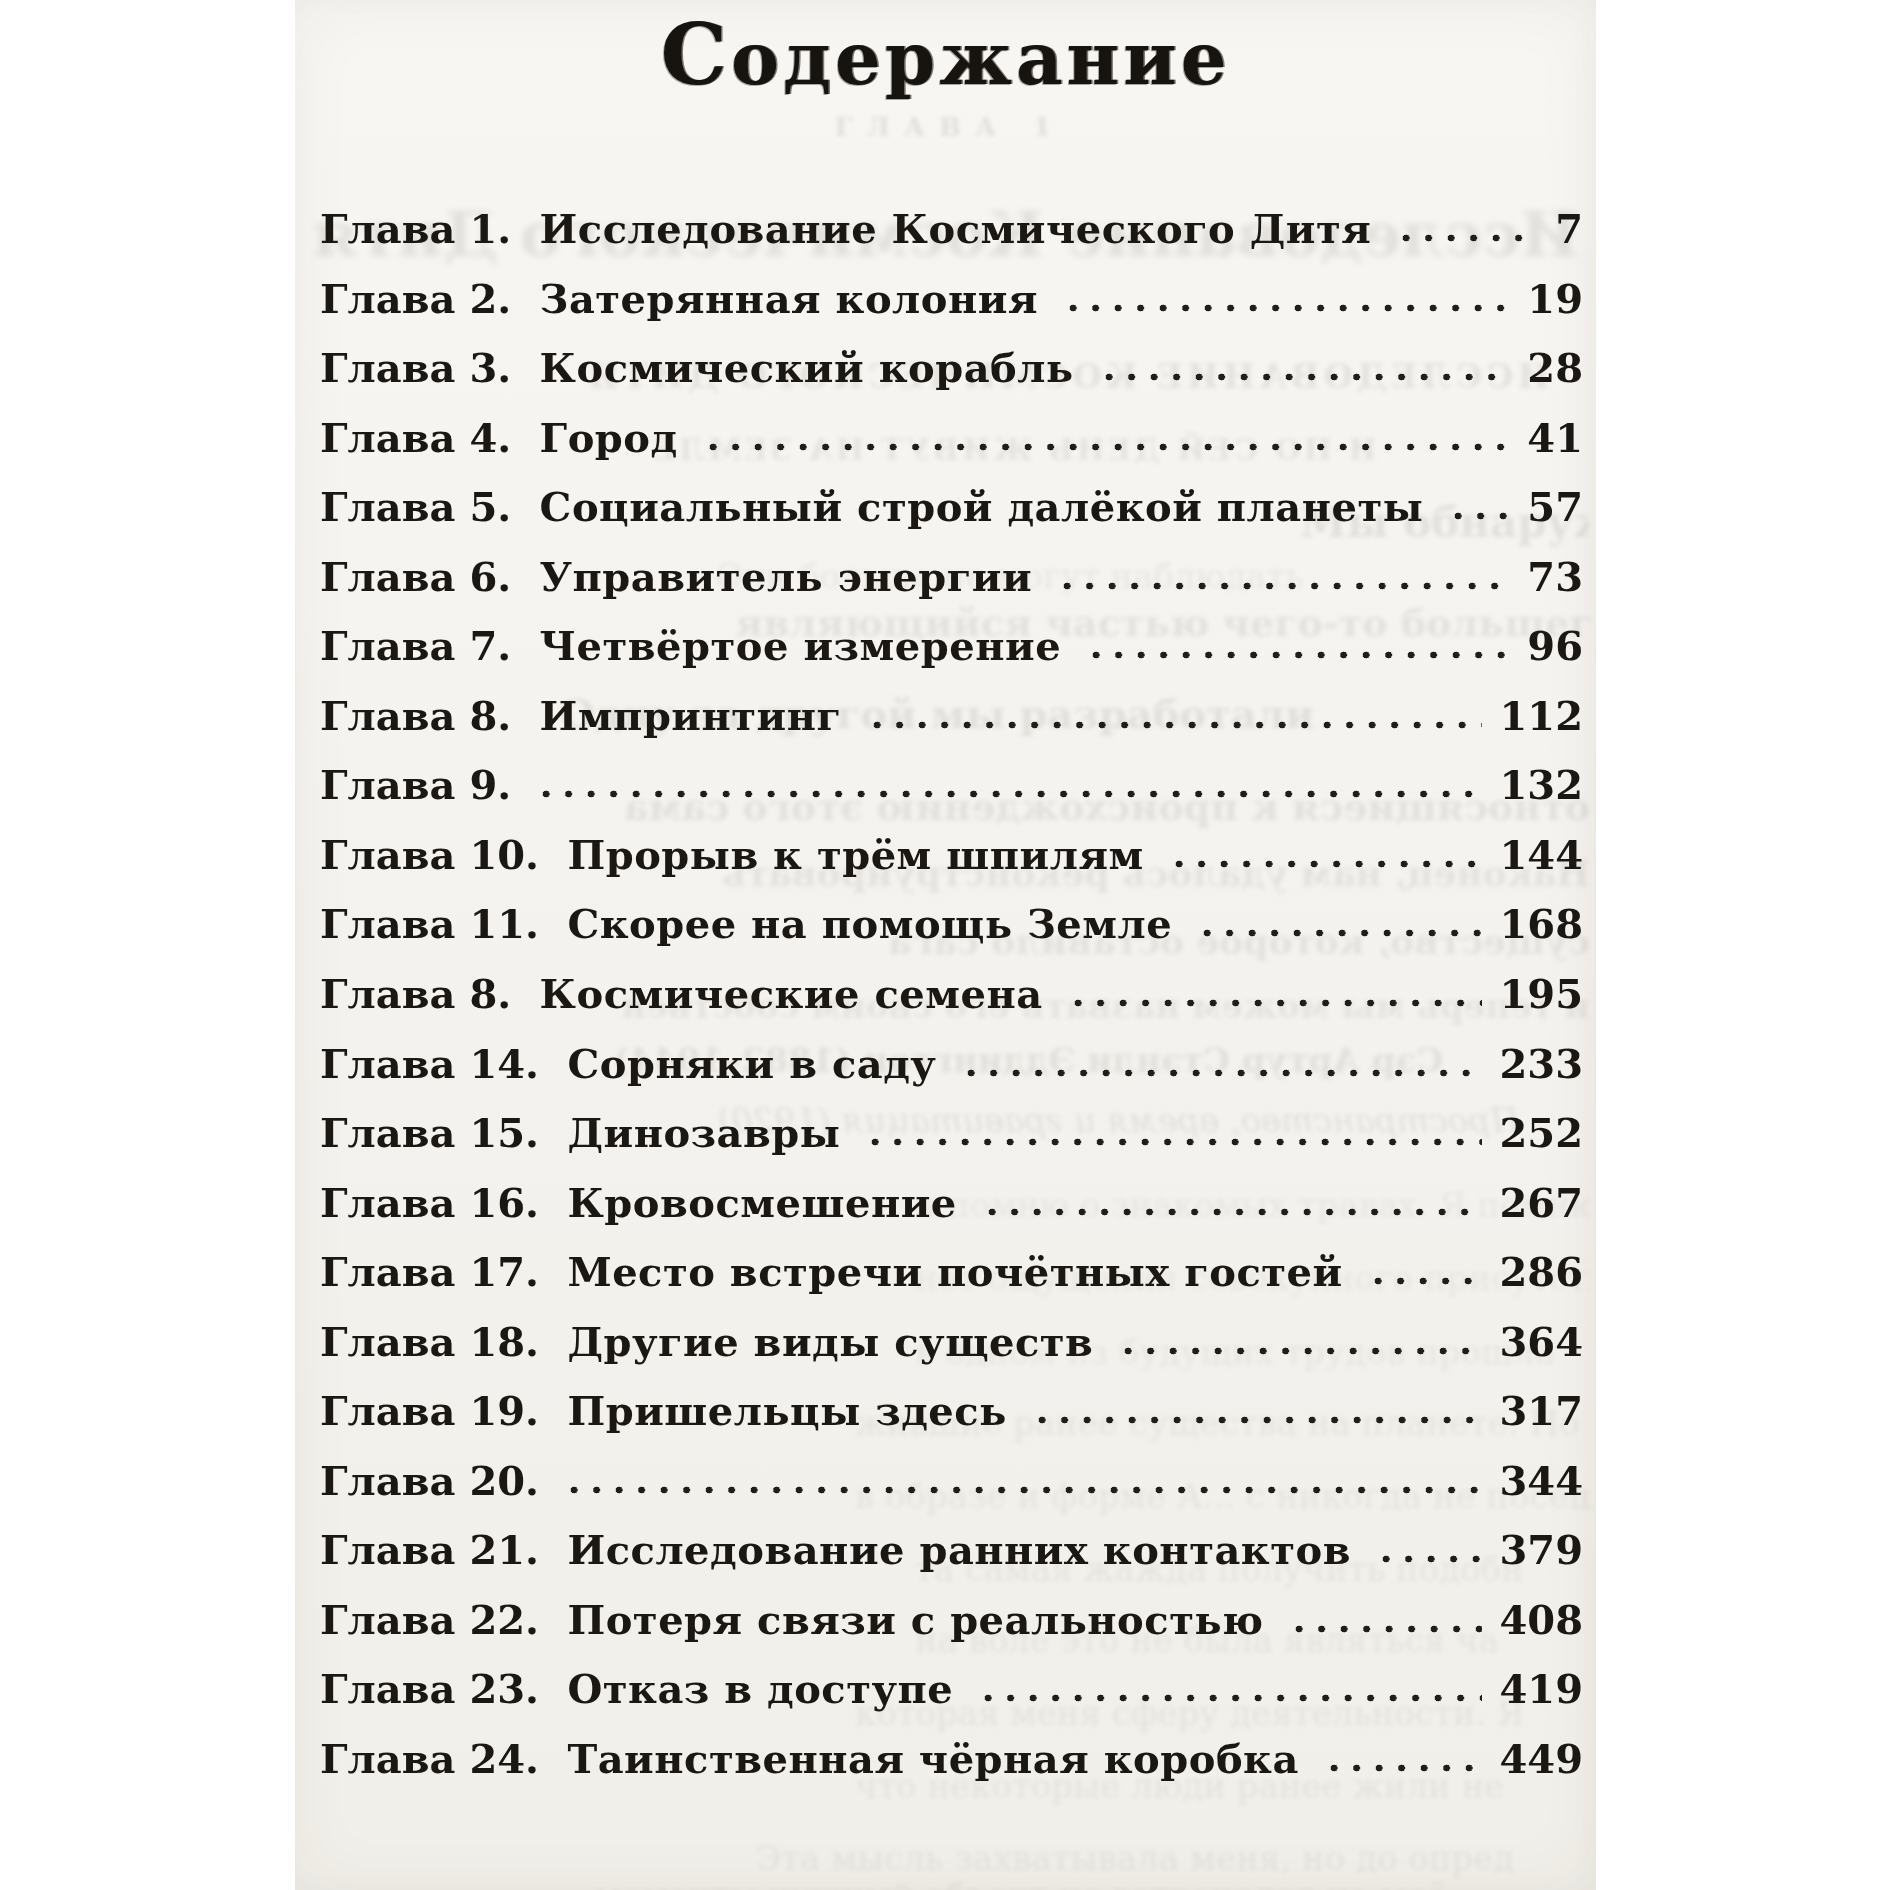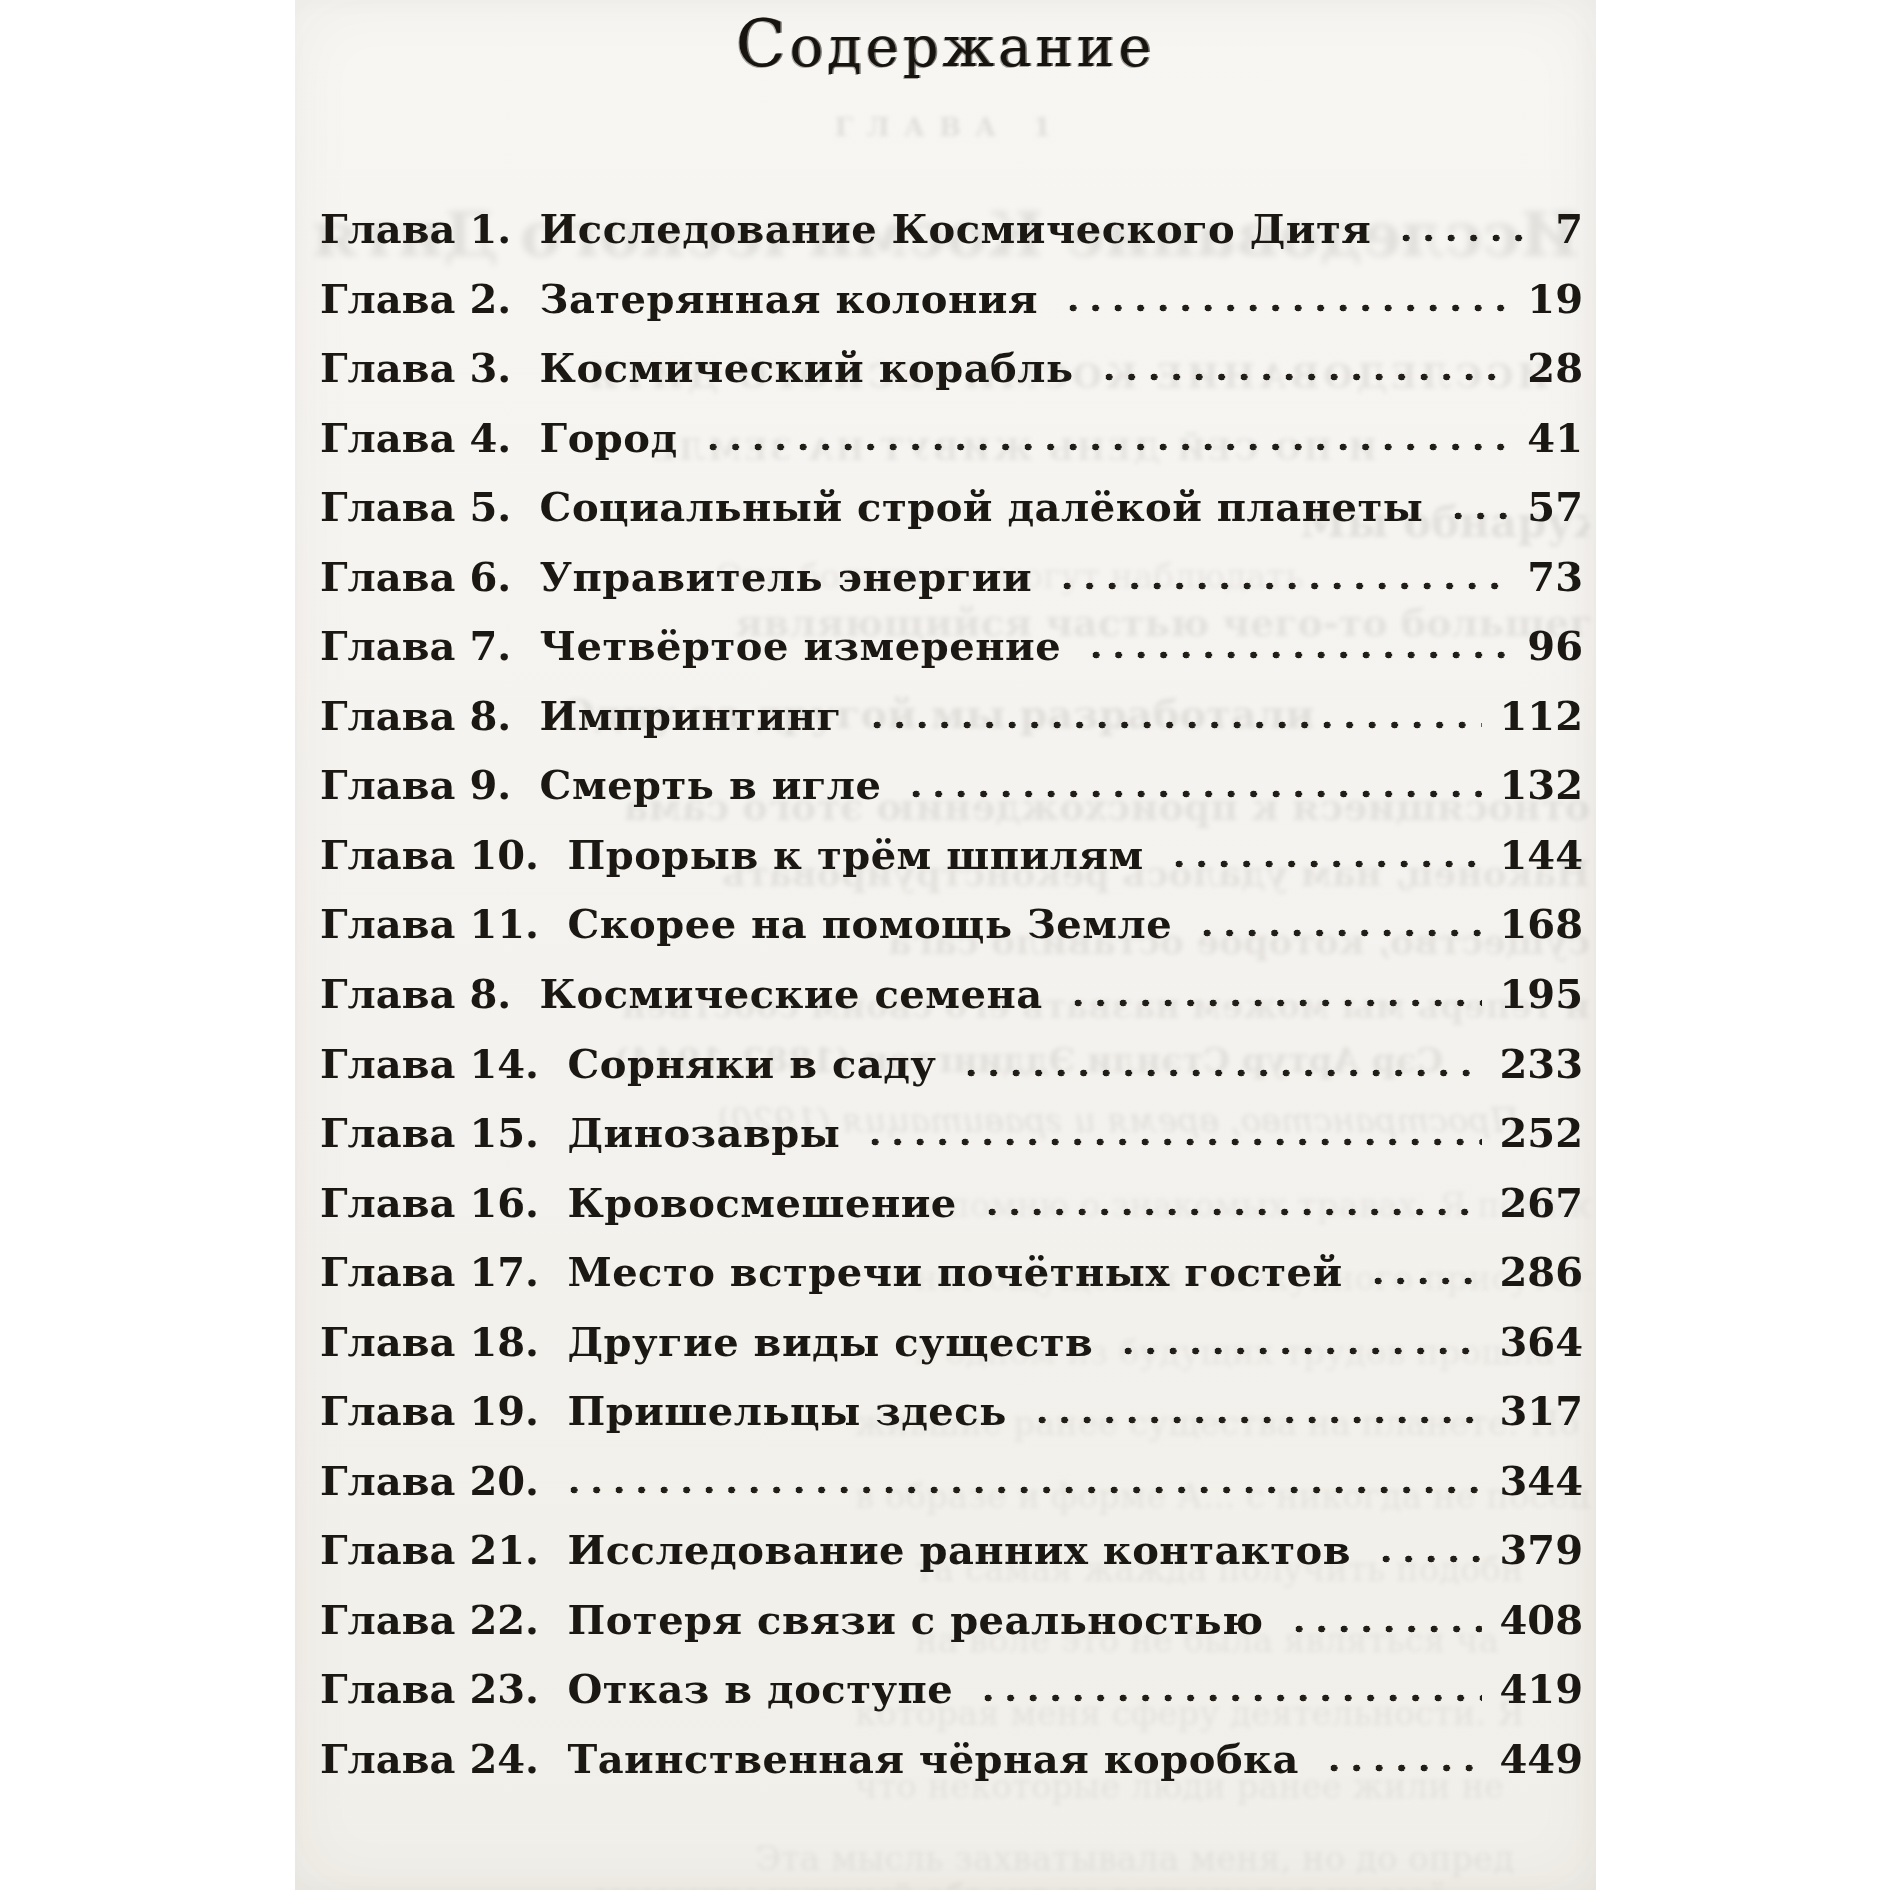--- a/index.html
+++ b/index.html
@@ -13,21 +13,21 @@
     box-shadow:inset 0 0 70px rgba(60,55,45,.045), inset -6px 0 24px rgba(60,55,45,.03);
     overflow:hidden;
   }
   .ghost-layer{position:absolute;inset:0;pointer-events:none;}
   .ghost{
     position:absolute;white-space:nowrap;overflow:hidden;
     color:#6f6c66;font-weight:bold;
   }
   .title{
     position:absolute;top:6px;left:0;width:100%;margin:0;
-    text-align:center;font-size:56px;font-weight:normal;color:#17140f;
+    text-align:center;font-size:72px;font-weight:bold;color:#17140f;
     letter-spacing:4px;
     text-shadow:1.5px 0 0 rgba(23,20,15,.55), -1px 1px 0 rgba(23,20,15,.35);
   }
   .title::first-letter{font-size:1.16em;}
   .toc{position:absolute;left:25px;right:13px;top:200px;}
   .row{display:flex;align-items:baseline;height:69.55px;color:#1b1813;gap:14px;}
   .entry-label,.entry-title,.pnum{
     font-size:40px;font-weight:bold;line-height:58px;white-space:nowrap;
   }
   .entry-title{letter-spacing:.5px;}
@@ -124,21 +124,20 @@
 
   <div class="row">
     <span class="entry-label">Глава 8.</span>
     <span class="entry-title">&nbsp;Импринтинг</span>
     <span class="leader"></span>
     <span class="pnum">112</span>
   </div>
 
   <div class="row">
     <span class="entry-label">Глава 9.</span>
-    <span class="entry-title">&nbsp;Смерть в игле</span>
     <span class="leader"></span>
     <span class="pnum">132</span>
   </div>
 
   <div class="row">
     <span class="entry-label">Глава 10.</span>
     <span class="entry-title">&nbsp;Прорыв к трём шпилям</span>
     <span class="leader"></span>
     <span class="pnum">144</span>
   </div>

